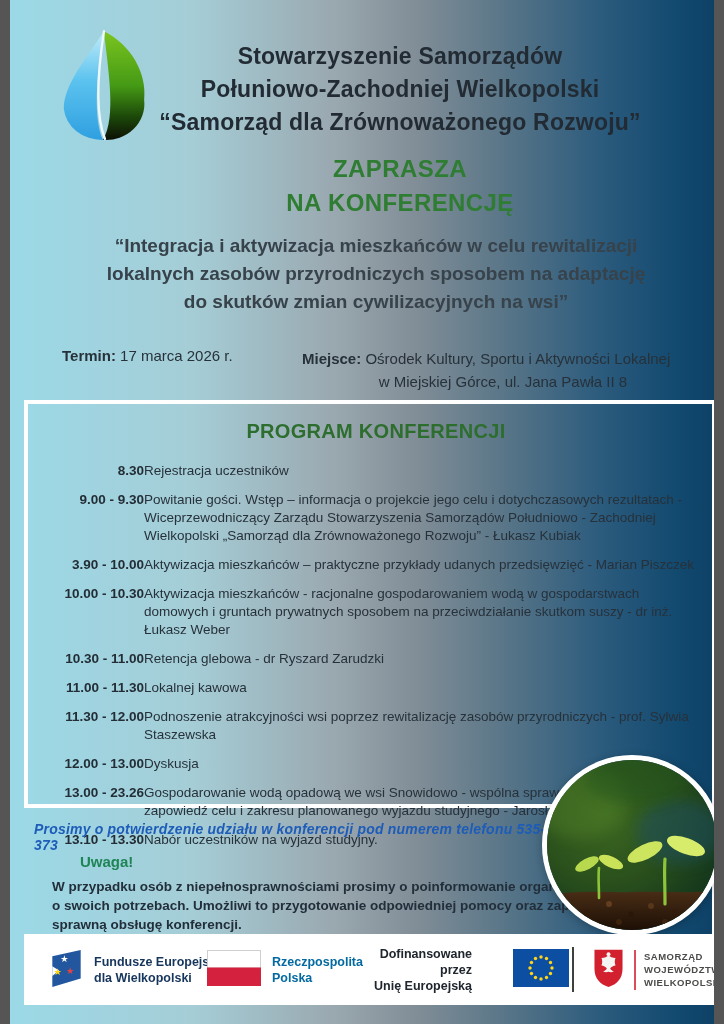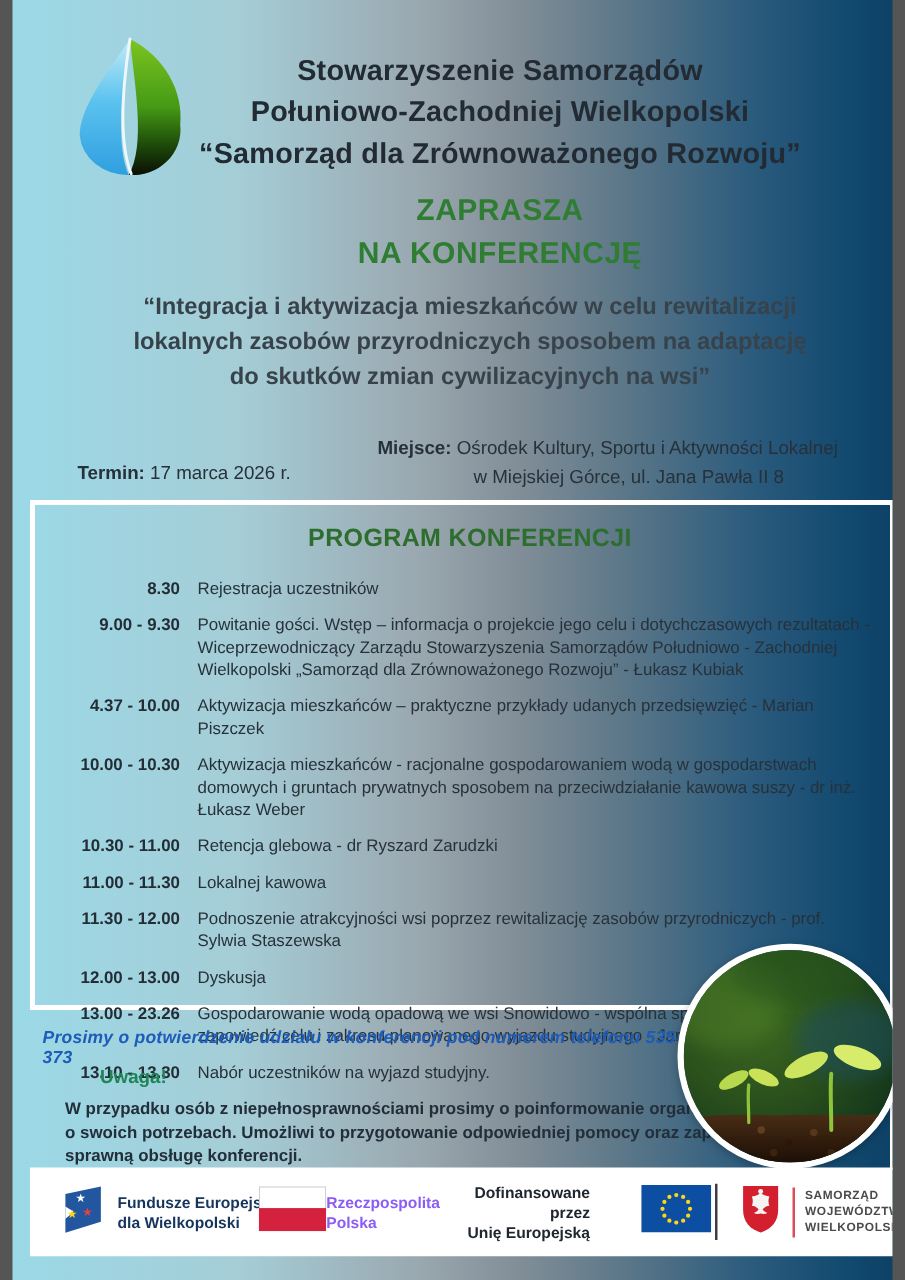--- a/index.html
+++ b/index.html
@@ -17,32 +17,32 @@
   }
   .invite{
     position:absolute; left:130px; top:152px; width:520px; text-align:center;
     font-size:24px; font-weight:700; color:#2e7d33; line-height:34px; letter-spacing:.4px;
   }
   .conf-title{
     position:absolute; left:60px; top:232px; width:612px; text-align:center;
     font-size:19px; font-weight:700; color:#37424b; line-height:28px;
   }
   
-  .meta-termin{ position:absolute; left:52px; top:347px; font-size:15px; color:#27313a;margin-top:23px; }
+  .meta-termin{ position:absolute; left:52px; top:347px; font-size:15px; color:#27313a; }
   .meta-miejsce{ position:absolute; left:292px; top:347px; width:402px; font-size:15px; color:#27313a; line-height:23px; }
   .meta-miejsce .l2{ text-align:center; }
   .lbl{ font-weight:700; }
   
   .program-box{
     position:absolute; left:14px; top:400px; width:692px; height:408px;
     border:4px solid #ffffff; padding:16px 12px 0 24px;
   }
   .program-heading{ font-size:20px; font-weight:700; color:#2d6e2f; letter-spacing:.3px;text-align:center; }
   .rows{ margin-top:19px; }
-  .row{ display:flex; column-gap:14px; margin-bottom:11px; }
+  .row{ display:flex; margin-bottom:11px; }
   .row .time{ width:92px; min-width:92px; text-align:right; font-weight:700; font-size:13.5px;
               color:#232d36; line-height:18px; white-space:nowrap; }
   .row .desc{ flex:1; font-size:13.5px; color:#27313a; line-height:18px; }
   .right-line{ position:absolute; left:702px; top:806px; width:4px; height:130px; background:#ffffff; }
   
   .photo{
     position:absolute; left:532px; top:755px; width:180px; height:180px; z-index:5;
     border-radius:50%; border:5px solid #ffffff; overflow:hidden;
     box-shadow:0 2px 8px rgba(0,0,0,.25);
   }
@@ -58,21 +58,21 @@
     font-size:13.5px; font-weight:700; color:#222f3a; line-height:19px;
   }
   
   .footer{
     position:absolute; left:14px; top:934px; width:696px; height:71px;
     background:#ffffff; z-index:6;
   }
   .fg{ position:absolute; top:0; height:100%; display:flex; align-items:center; }
   .fg-text{ font-size:12.5px; font-weight:700; color:#1d2a3a; line-height:16px; }
   .fe{ left:24px; } .fe .fg-text{ margin-left:9px; color:#15355c; }
-  .pl{ left:183px; } .pl .fg-text{ color:#8b5cf6; }
+  .pl{ left:183px; } .pl .fg-text{ margin-left:11px; color:#0369a1; }
   .eu{ left:330px;gap:32px; } .eu .fg-text{ width:118px; text-align:right; margin-right:9px; color:#20262e; }
   .vdiv{ position:absolute; left:548px; top:13px; width:2px; height:45px; background:#3f3f3f; }
   .marshal{ left:568px; }
   .redline{ width:2px; height:40px; background:#d2202f; opacity:.8; margin:0 8px 0 9px; }
   .marshal-text{ font-size:9.5px; font-weight:700; color:#4a4a48; line-height:13px; letter-spacing:.5px; }
 </style>
 </head>
 <body>
 
 <div class="page">
@@ -121,27 +121,27 @@
     <div class="time">8.30</div>
     <div class="desc">Rejestracja uczestników</div>
   </div>
 
   <div class="row">
     <div class="time">9.00 - 9.30</div>
     <div class="desc">Powitanie gości. Wstęp – informacja o projekcie jego celu i dotychczasowych rezultatach - Wiceprzewodniczący Zarządu Stowarzyszenia Samorządów Południowo - Zachodniej Wielkopolski „Samorząd dla Zrównoważonego Rozwoju” - Łukasz Kubiak</div>
   </div>
 
   <div class="row">
-    <div class="time">4.37 - 10.00</div>
+    <div class="time">3.90 - 10.00</div>
     <div class="desc">Aktywizacja mieszkańców – praktyczne przykłady udanych przedsięwzięć - Marian Piszczek</div>
   </div>
 
   <div class="row">
     <div class="time">10.00 - 10.30</div>
-    <div class="desc">Aktywizacja mieszkańców - racjonalne gospodarowaniem wodą w gospodarstwach domowych i gruntach prywatnych sposobem na przeciwdziałanie kawowa suszy - dr inż. Łukasz Weber</div>
+    <div class="desc">Aktywizacja mieszkańców - racjonalne gospodarowaniem wodą w gospodarstwach domowych i gruntach prywatnych sposobem na przeciwdziałanie skutkom suszy - dr inż. Łukasz Weber</div>
   </div>
 
   <div class="row">
     <div class="time">10.30 - 11.00</div>
     <div class="desc">Retencja glebowa - dr Ryszard Zarudzki</div>
   </div>
 
   <div class="row">
     <div class="time">11.00 - 11.30</div>
     <div class="desc">Lokalnej kawowa</div>

